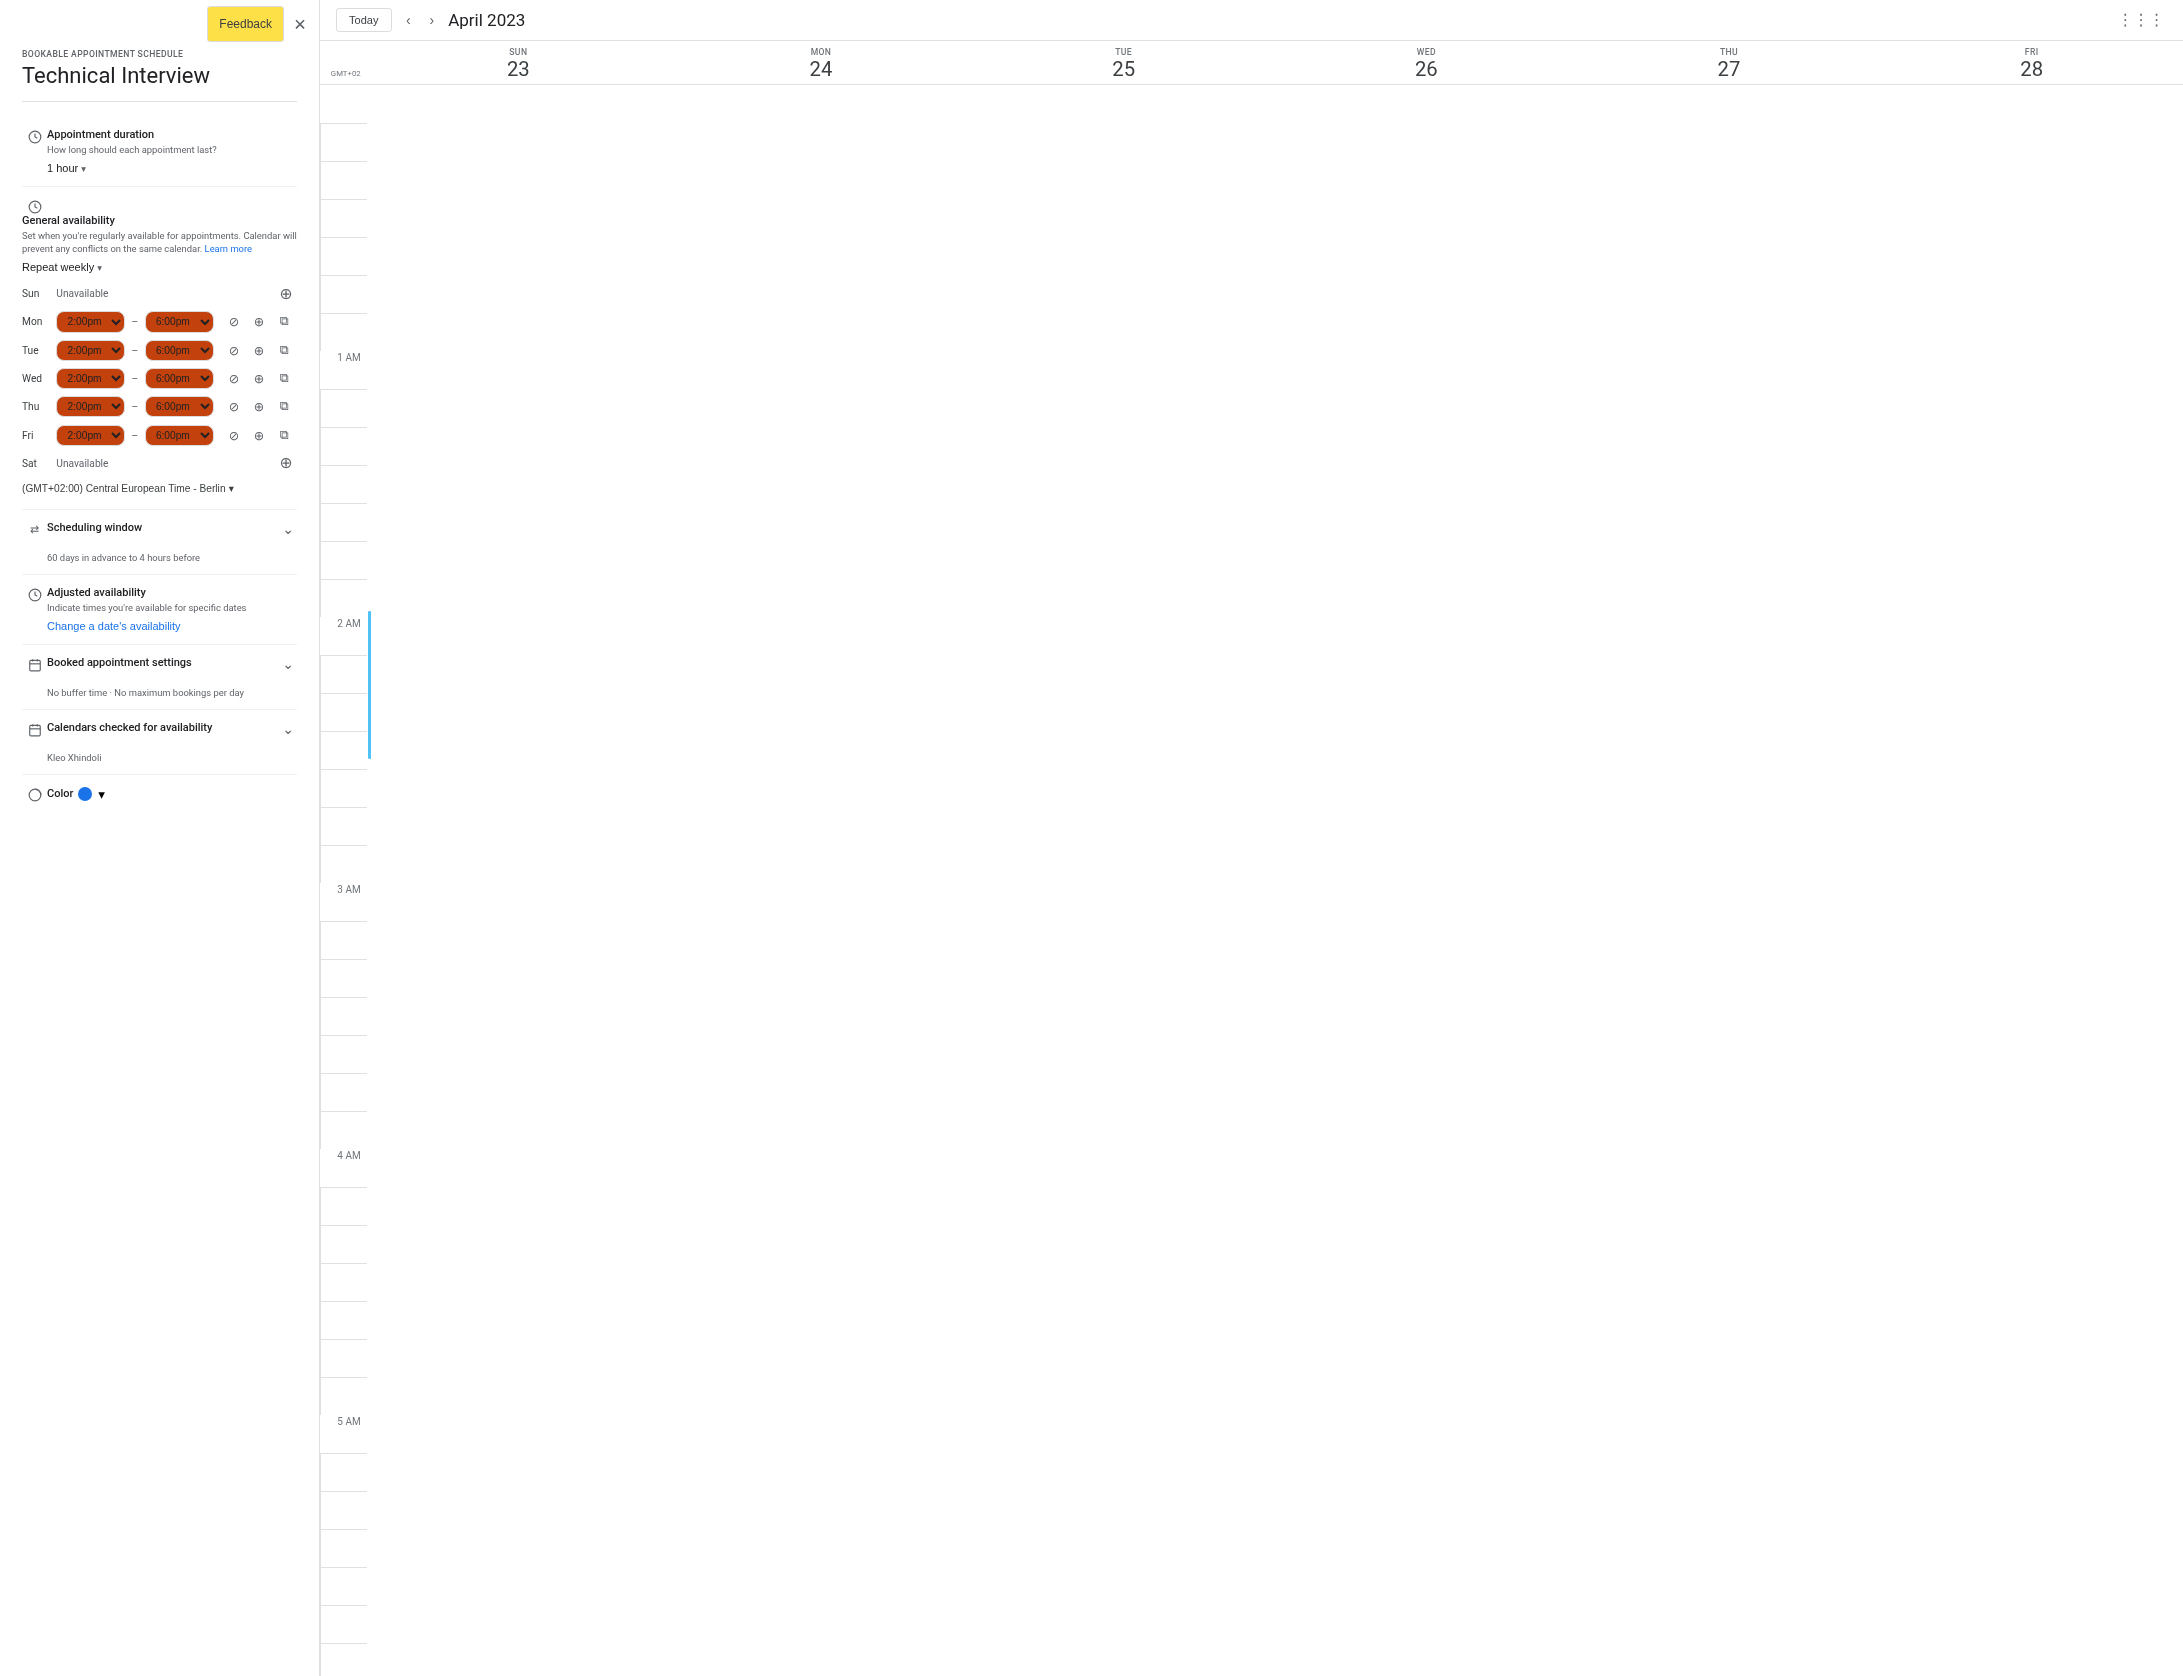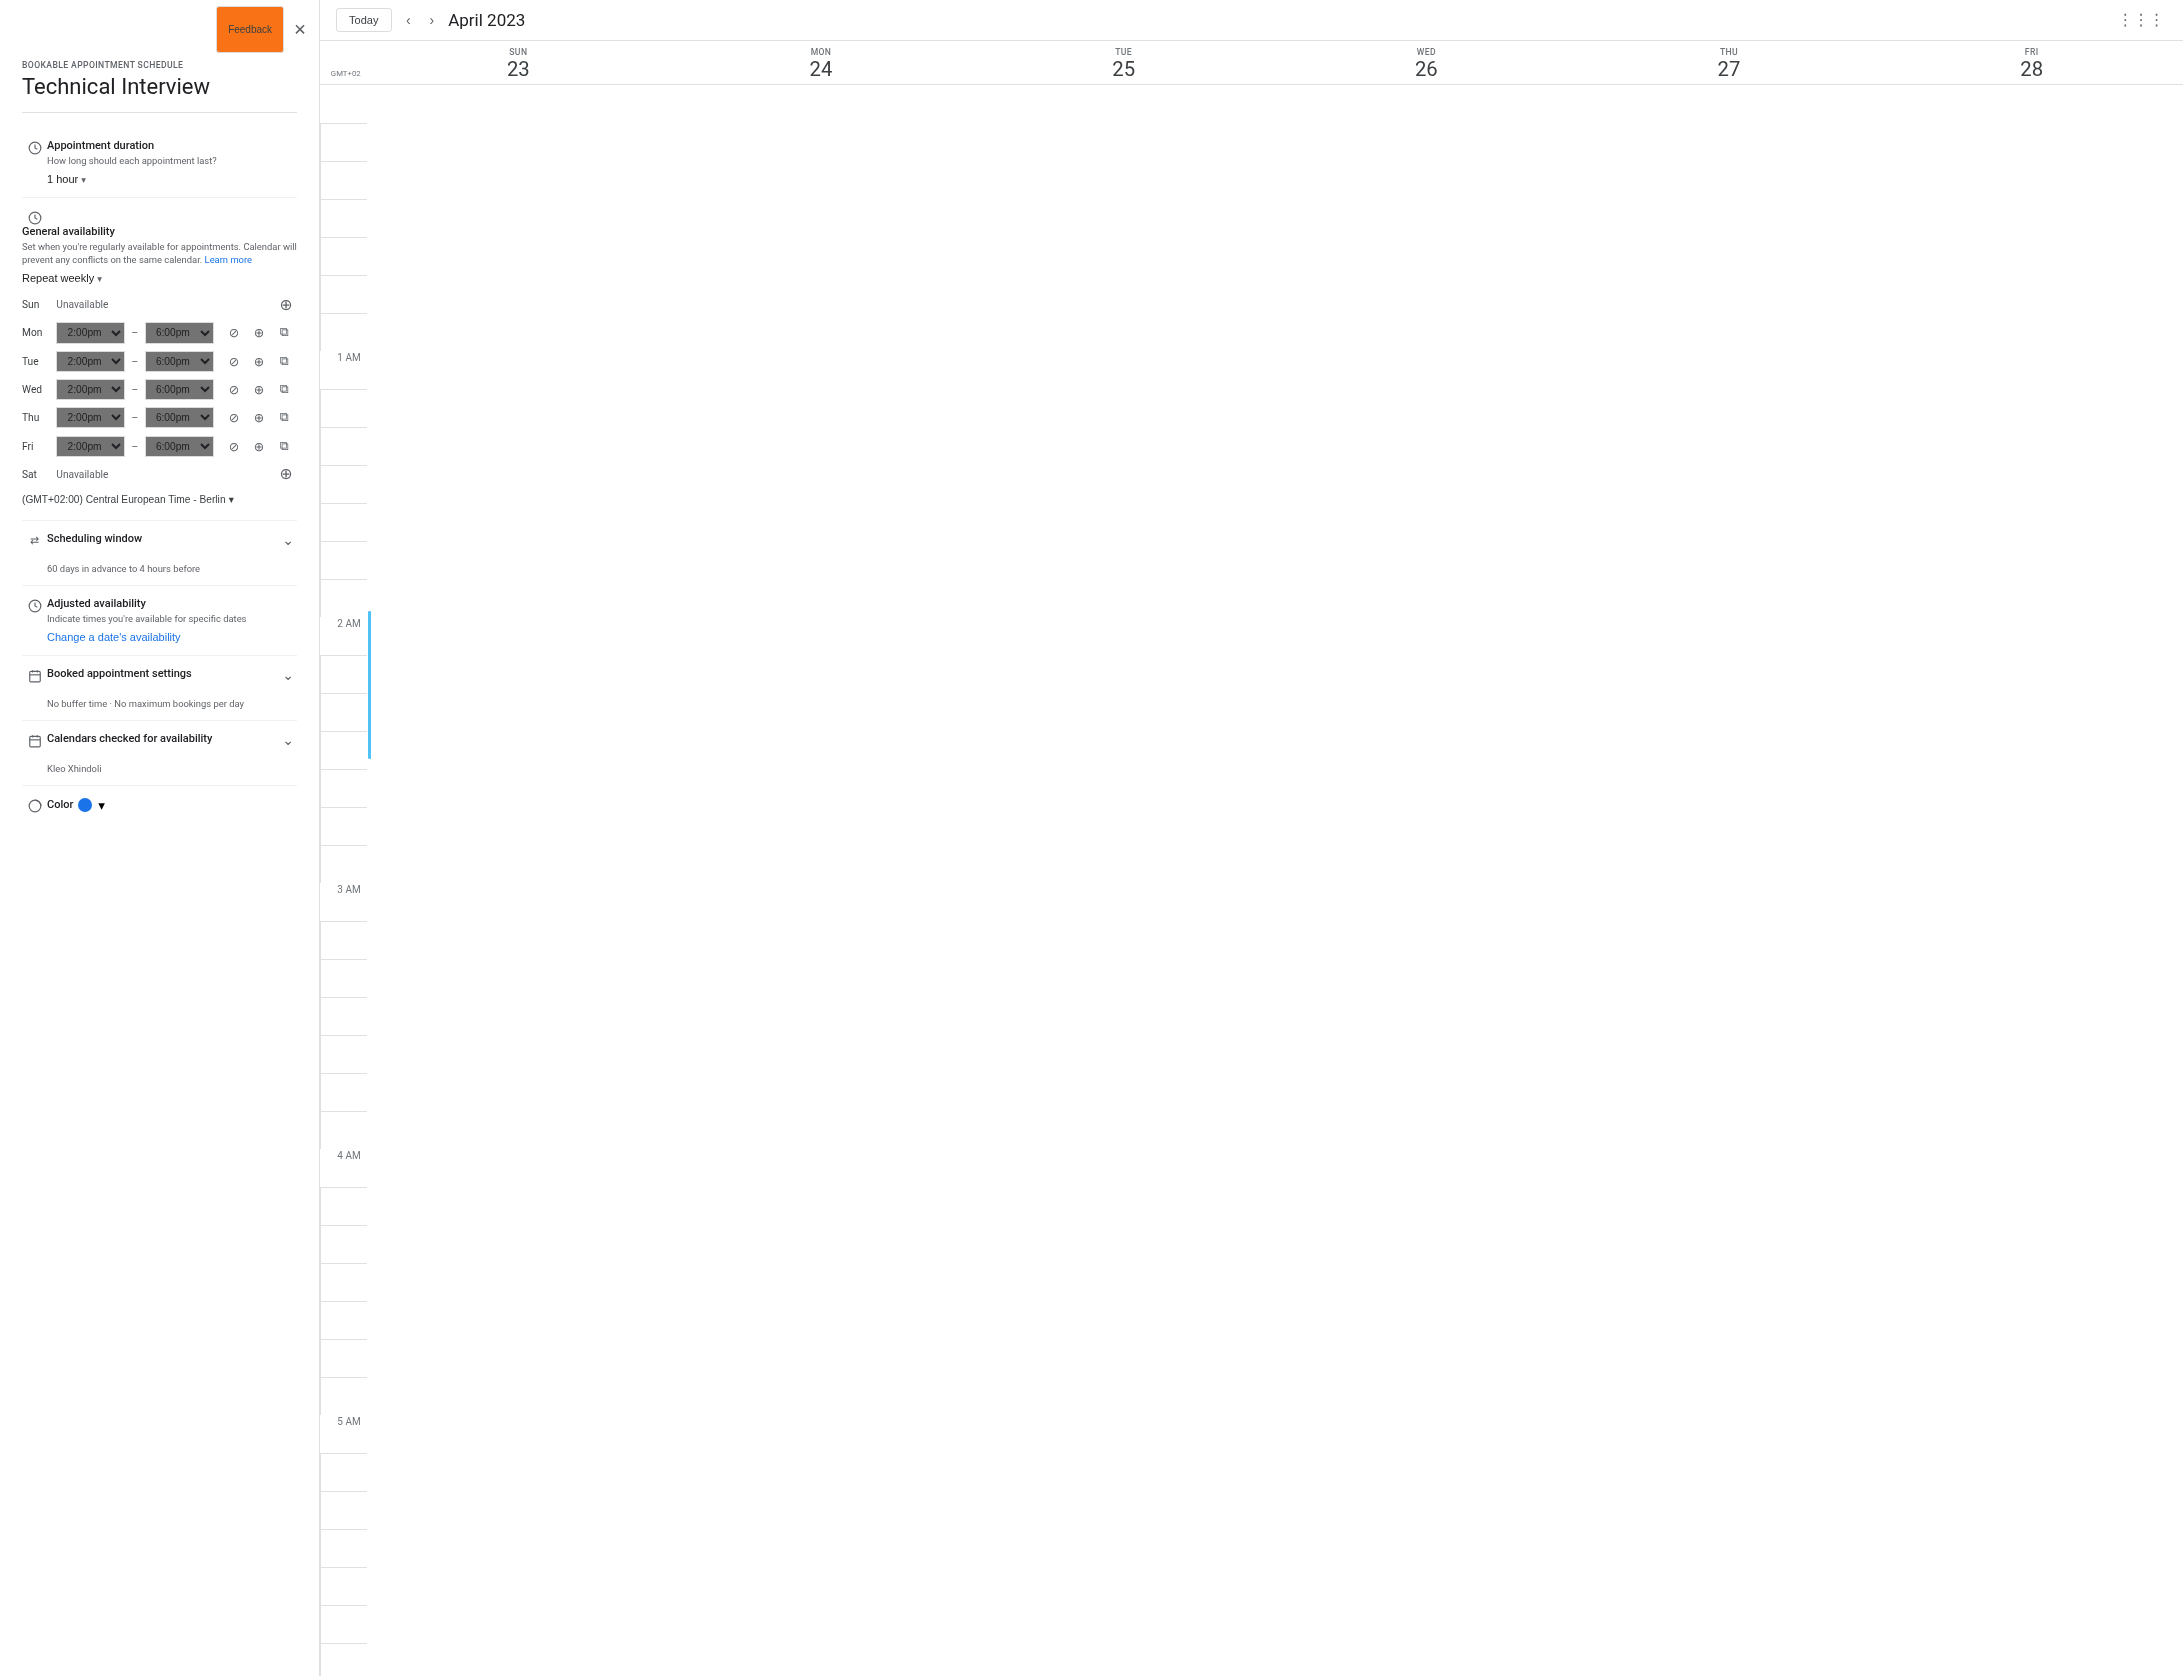--- a/index.html
+++ b/index.html
@@ -18,23 +18,23 @@
     .feedback-bar {
       display: flex;
       justify-content: flex-end;
       align-items: center;
       padding: 6.3px 9.4px;
       gap: 6.3px;
     }
     .feedback-btn {
       border: 0.8px solid #dadce0;
       border-radius: 3.1px;
-      padding: 17px 11px;
-      font-size: 10px;
-      background: #f97316;
+      padding: 10px 11px;
+      font-size: 12px;
+      background: #fde047;
       cursor: pointer;
       color: #3c4043;
     }
     .close-btn {
       background: none;
       border: none;
       cursor: pointer;
       color: #5f6368;
       font-size: 15.6px;
       line-height: 1;
@@ -143,24 +143,24 @@
     }
 
     .unavailable-text {
       font-size: 10.2px;
       color: #5f6368;
       flex: 1;
     }
 
     .time-select {
       border: 0.8px solid #dadce0;
-      border-radius: 0;
+      border-radius: 8px;
       padding: 3.1px 6.3px;
       font-size: 10.2px;
-      background: #737373;
+      background: #c2410c;
       color: #202124;
       cursor: pointer;
       min-width: 69px;
     }
 
     .time-dash {
       color: #5f6368;
       font-size: 10.2px;
     }
 

